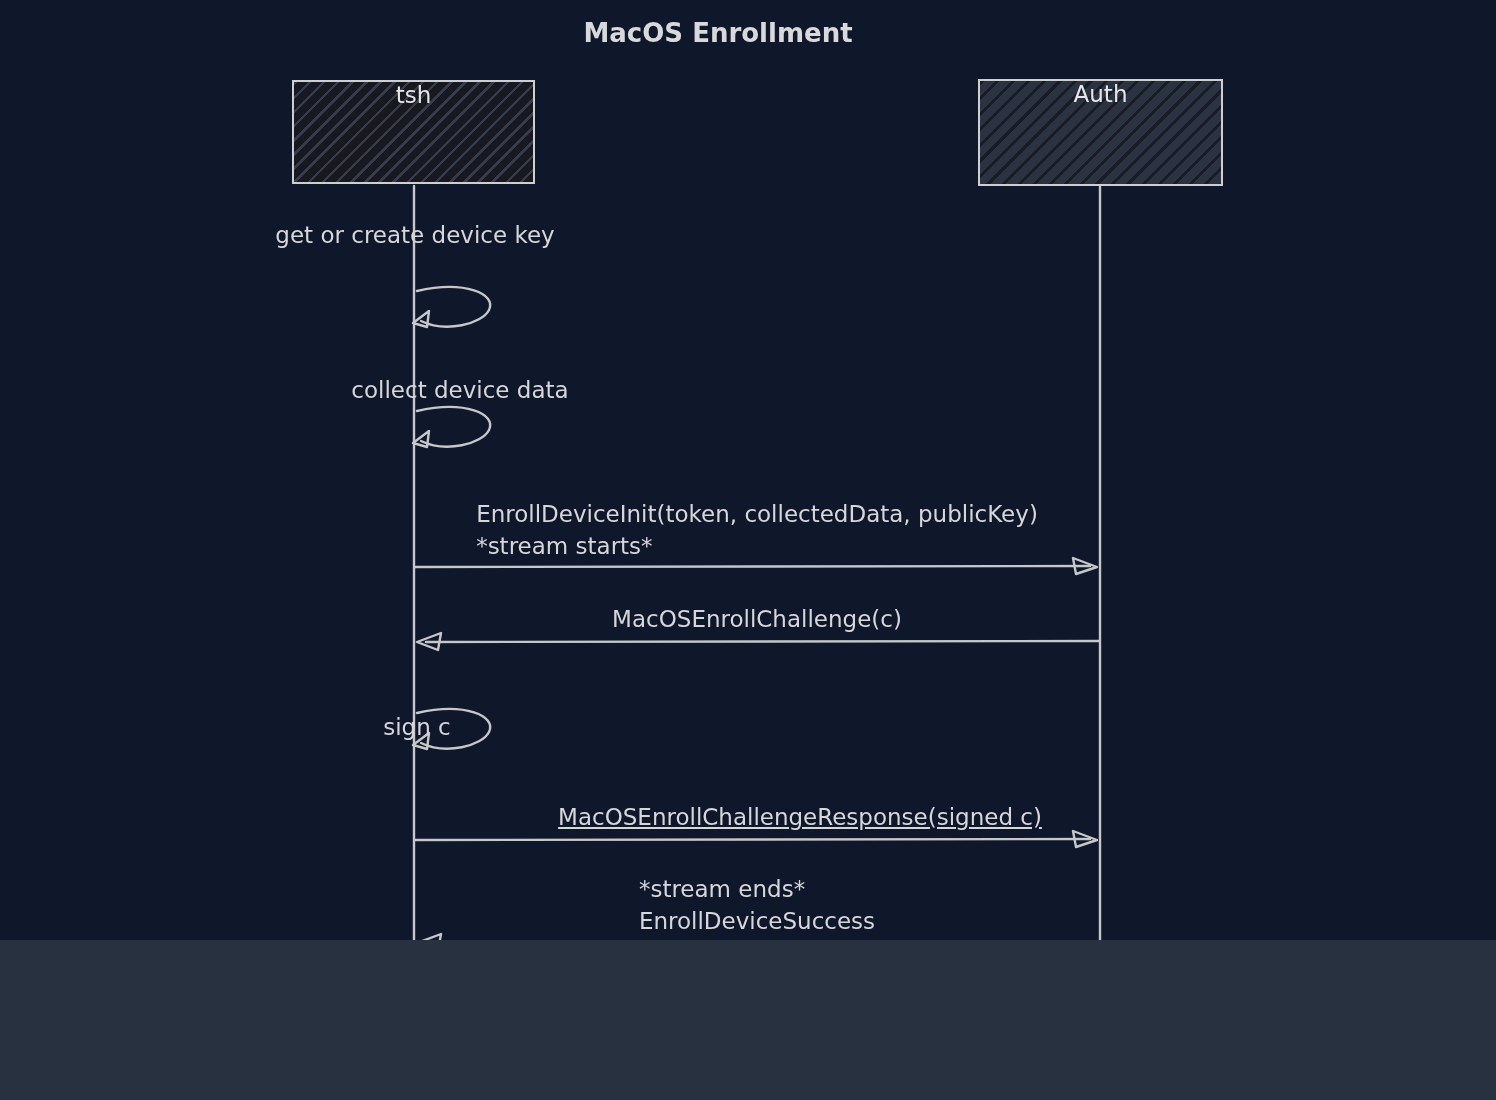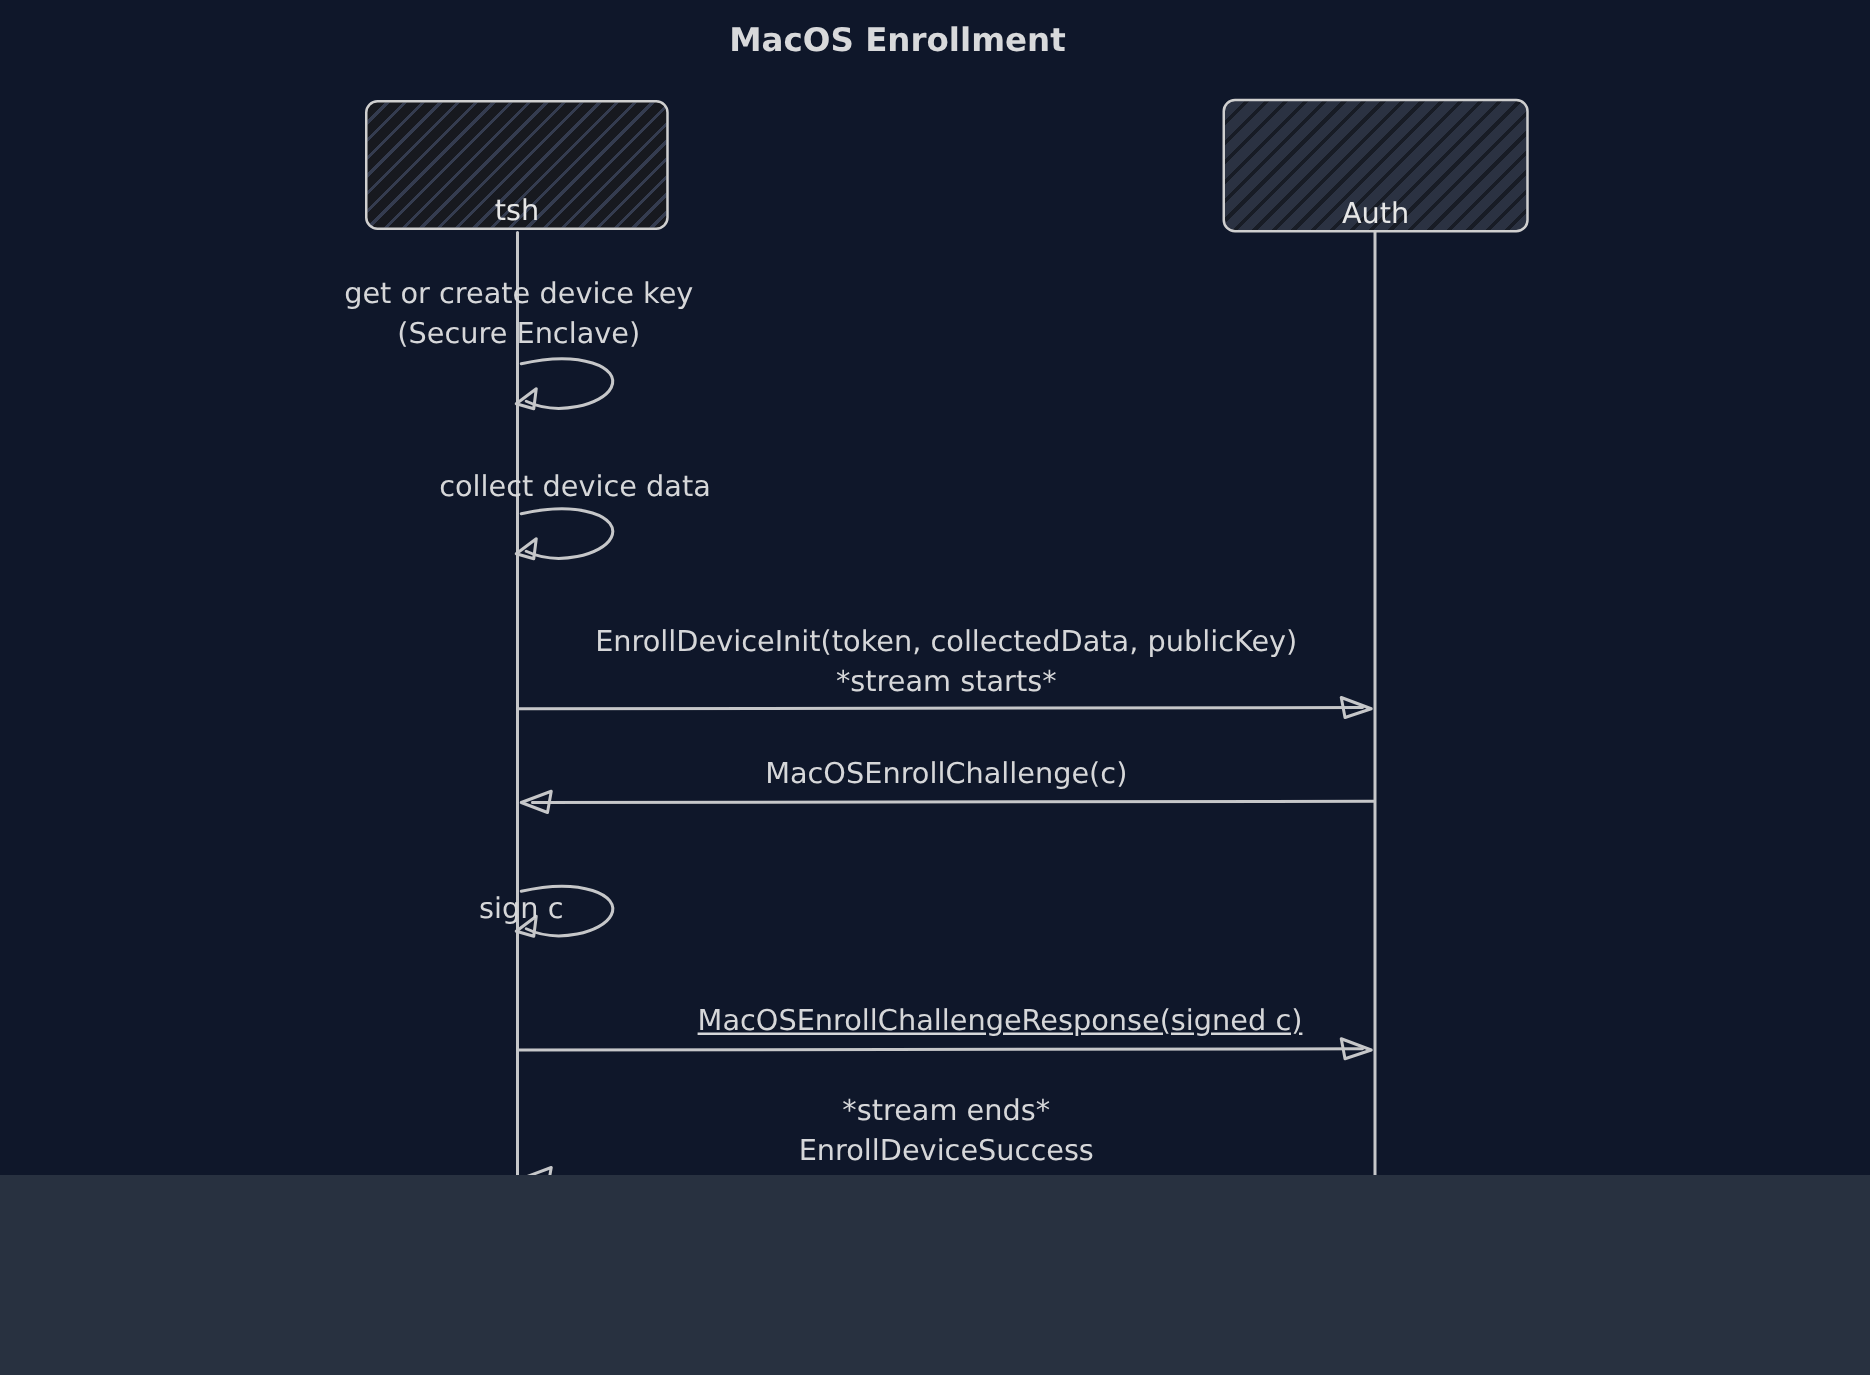--- a/index.html
+++ b/index.html
@@ -24,23 +24,23 @@
     font-size: 26px;
     font-weight: bold;
     color: #d8d9db;
     white-space: nowrap;
   }
   .actor-box {
     position: absolute;
     width: 243px;
     height: 104px;
     border: 2px solid #cfcfcf;
-    border-radius: 10px;
+    border-radius: 0;
     display: flex;
-    align-items: flex-end;
+    align-items: flex-start;
     justify-content: center;
     font-size: 23px;
     color: #e6e6e6;
     box-sizing: border-box;
   }
   .actor-tsh {
     background-color: #17191f;
     background-image: repeating-linear-gradient(
       135deg,
       rgba(96,112,152,0.40) 0px, rgba(96,112,152,0.40) 2.5px,
@@ -61,21 +61,21 @@
   svg.layer {
     position: absolute;
     left: 0; top: 0;
     width: 1496px;
     height: 1100px;
     pointer-events: none;
   }
   .msg-label {
     position: absolute;
     transform: translateX(-50%);
-    text-align: center;
+    text-align: left;
     font-size: 23px;
     line-height: 32px;
     color: #d6d7d9;
     white-space: nowrap;
   }
 </style>
 </head>
 <body>
 
 <div id="stage">
@@ -117,21 +117,20 @@
   </div>
   <div class="actor-box actor-tsh pos-tsh-bot">
     <span>tsh</span>
   </div>
   <div class="actor-box actor-auth pos-auth-bot">
     <span>Auth</span>
   </div>
 
   <div class="msg-label" style="left:415px; top:219px;">
     <div>get or create device key</div>
-    <div>(Secure Enclave)</div>
   </div>
 
   <div class="msg-label" style="left:416px; top:374px;margin-left:44px;">
     <div>collect device data</div>
   </div>
 
   <div class="msg-label" style="left:757px; top:603px;">
     <div>MacOSEnrollChallenge(c)</div>
   </div>
 

